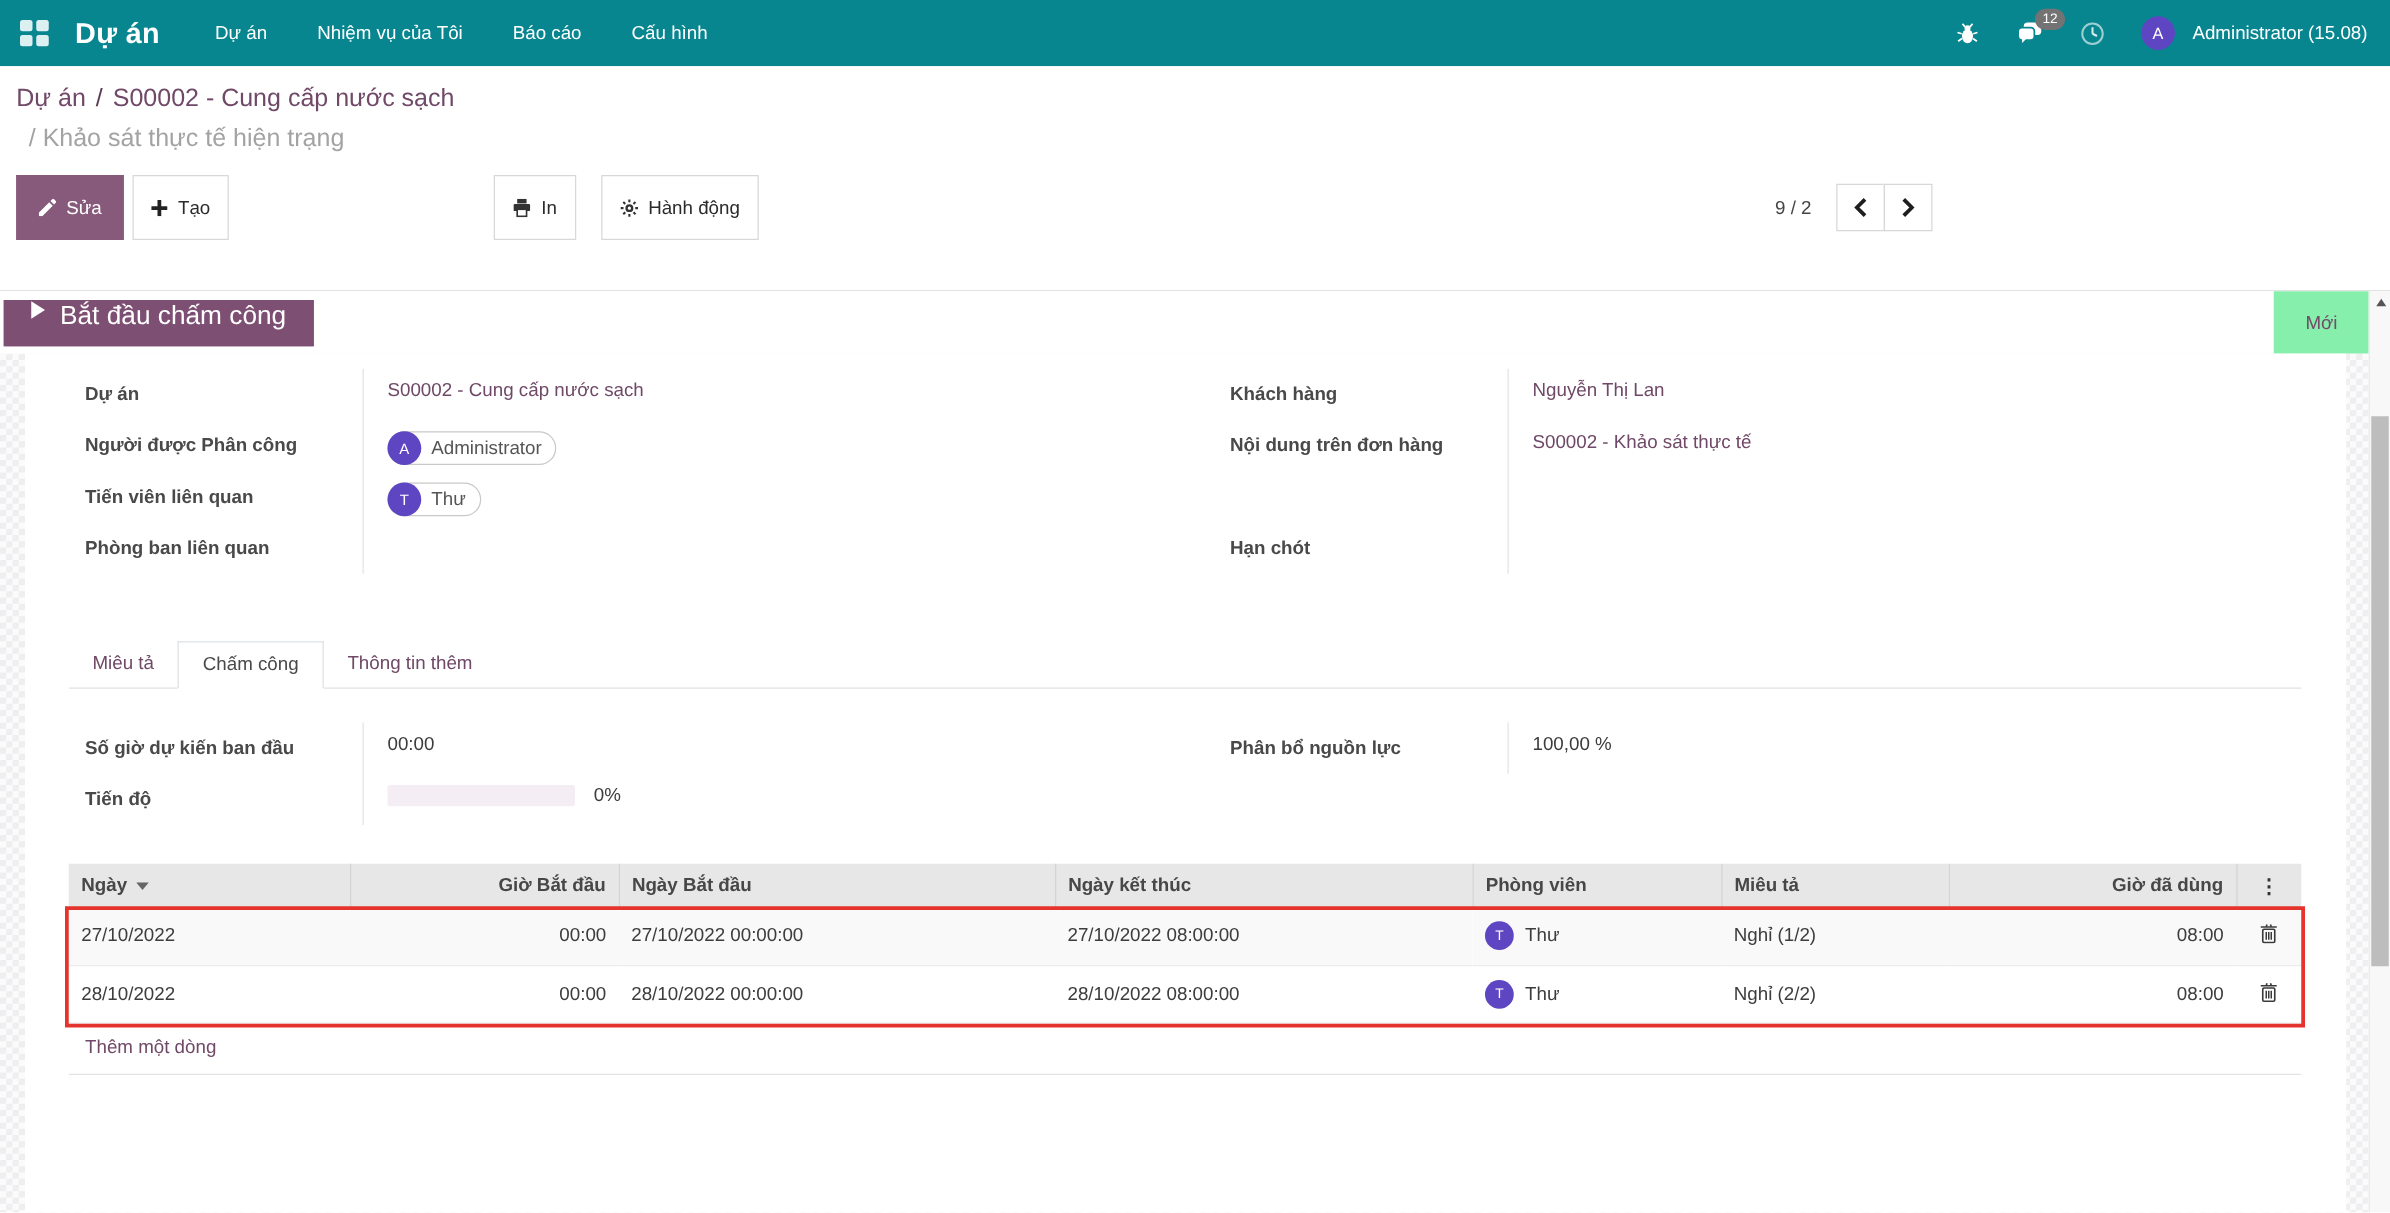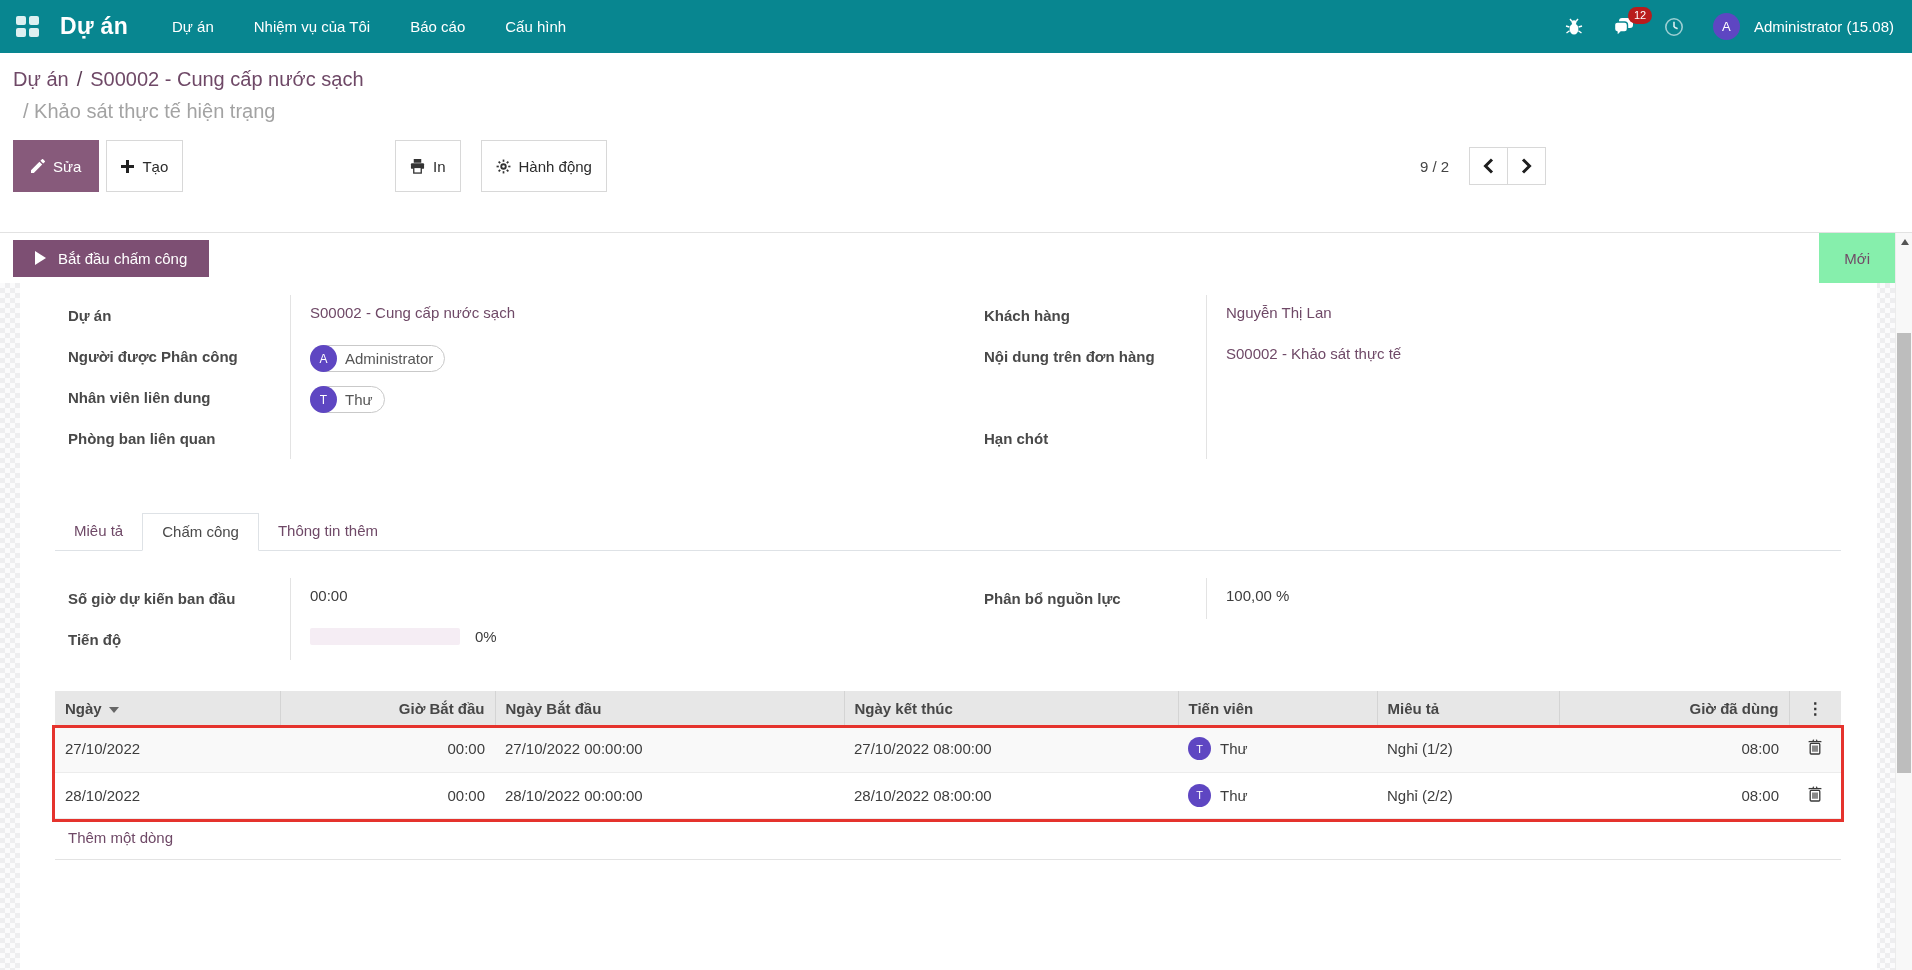--- a/index.html
+++ b/index.html
@@ -17,21 +17,21 @@
   .apps-btn { width:54px; height:53px; border:none; background:transparent; display:flex; align-items:center; justify-content:center; cursor:pointer; }
   .apps-grid { display:grid; grid-template-columns:10px 10px; grid-gap:3px; }
   .apps-grid span { width:10px; height:9px; background:#ddf0f1; border-radius:2px; }
   .app-title { font-size:23px; font-weight:bold; margin:0 44px 0 6px; letter-spacing:.3px; }
   .nav-menu { display:flex; gap:40px; font-size:15px; }
   .nav-menu .nav-item { color:#fff; cursor:pointer; }
   .nav-right { margin-left:auto; display:flex; align-items:center; gap:28px; padding-right:18px; }
   .nav-ico { width:22px; height:22px; display:block; }
   .chat-wrap { position:relative; }
   .msg-badge {
-    position:absolute; top:-9px; left:15px; background:#b91c1c; color:#fff;
+    position:absolute; top:-9px; left:15px; background:#737373; color:#fff;
     font-size:11px; line-height:11px; padding:3px 6px; border-radius:9px;
   }
   .avatar-nav {
     width:27px; height:27px; border-radius:50%; background:#5e46c2; color:#fff;
     display:flex; align-items:center; justify-content:center; font-size:13px;
   }
   .user-name { font-size:15px; margin-left:-14px; }
 
   
   .control-panel {
@@ -56,22 +56,22 @@
   .pager-btns { display:flex; }
   .pager-btn { width:39px; height:38px; background:#fff; border:1px solid #d8d8d8; display:flex; align-items:center; justify-content:center; cursor:pointer; }
   .pager-btn + .pager-btn { margin-left:-1px; }
 
   
   .statusbar {
     position:absolute; top:233px; left:0; right:17px; height:50px;
     background:#fff; display:flex; align-items:center; justify-content:space-between;
   }
   .btn-start {
-    margin-left:13px; height:37px; background:#7d4f73; border:1px solid #7d4f73; color:#fff;
-    font-size:15px; display:inline-flex; align-items:center; gap:12px; padding:0 21px; cursor:pointer;
+    margin-left:3px; height:37px; background:#7d4f73; border:1px solid #7d4f73; color:#fff;
+    font-size:21px; display:inline-flex; gap:12px; padding:0 21px; cursor:pointer;
   }
   .play-tri { width:0; height:0; border-top:7px solid transparent; border-bottom:7px solid transparent; border-left:11px solid #fff; }
   .stage { height:50px; padding:0 25px; background:#86efac; color:#714b67; font-size:15px; display:flex; align-items:center; cursor:pointer; }
 
   
   .content {
     position:absolute; top:283px; left:0; right:17px; bottom:0;
     background-color:#fbfbfc;
     background-image:
       linear-gradient(45deg,#eeeef0 25%,transparent 25%,transparent 75%,#eeeef0 75%),
@@ -280,21 +280,21 @@
         <div class="o-row">
           <div class="o-label">Người được Phân công</div>
           <div class="o-value">
             <span class="chip">
               <span class="chip-avatar">A</span>
               <span class="chip-name">Administrator</span>
             </span>
           </div>
         </div>
         <div class="o-row">
-          <div class="o-label">Nhân viên liên dung</div>
+          <div class="o-label">Tiến viên liên quan</div>
           <div class="o-value">
             <span class="chip">
               <span class="chip-avatar">T</span>
               <span class="chip-name">Thư</span>
             </span>
           </div>
         </div>
         <div class="o-row">
           <div class="o-label">Phòng ban liên quan</div>
           <div class="o-value"></div>
@@ -358,21 +358,21 @@
             <col style="width:182px">
             <col style="width:230px">
             <col style="width:52px">
         </colgroup>
         <thead>
           <tr>
             <th><span>Ngày</span><span class="sort-caret"></span></th>
             <th class="num">Giờ Bắt đầu</th>
             <th>Ngày Bắt đầu</th>
             <th>Ngày kết thúc</th>
-            <th>Tiến viên</th>
+            <th>Phòng viên</th>
             <th>Miêu tả</th>
             <th class="num">Giờ đã dùng</th>
             <th class="kebab">⋮</th>
           </tr>
         </thead>
         <tbody>
           <tr>
             <td>27/10/2022</td>
             <td class="num">00:00</td>
             <td>27/10/2022 00:00:00</td>

